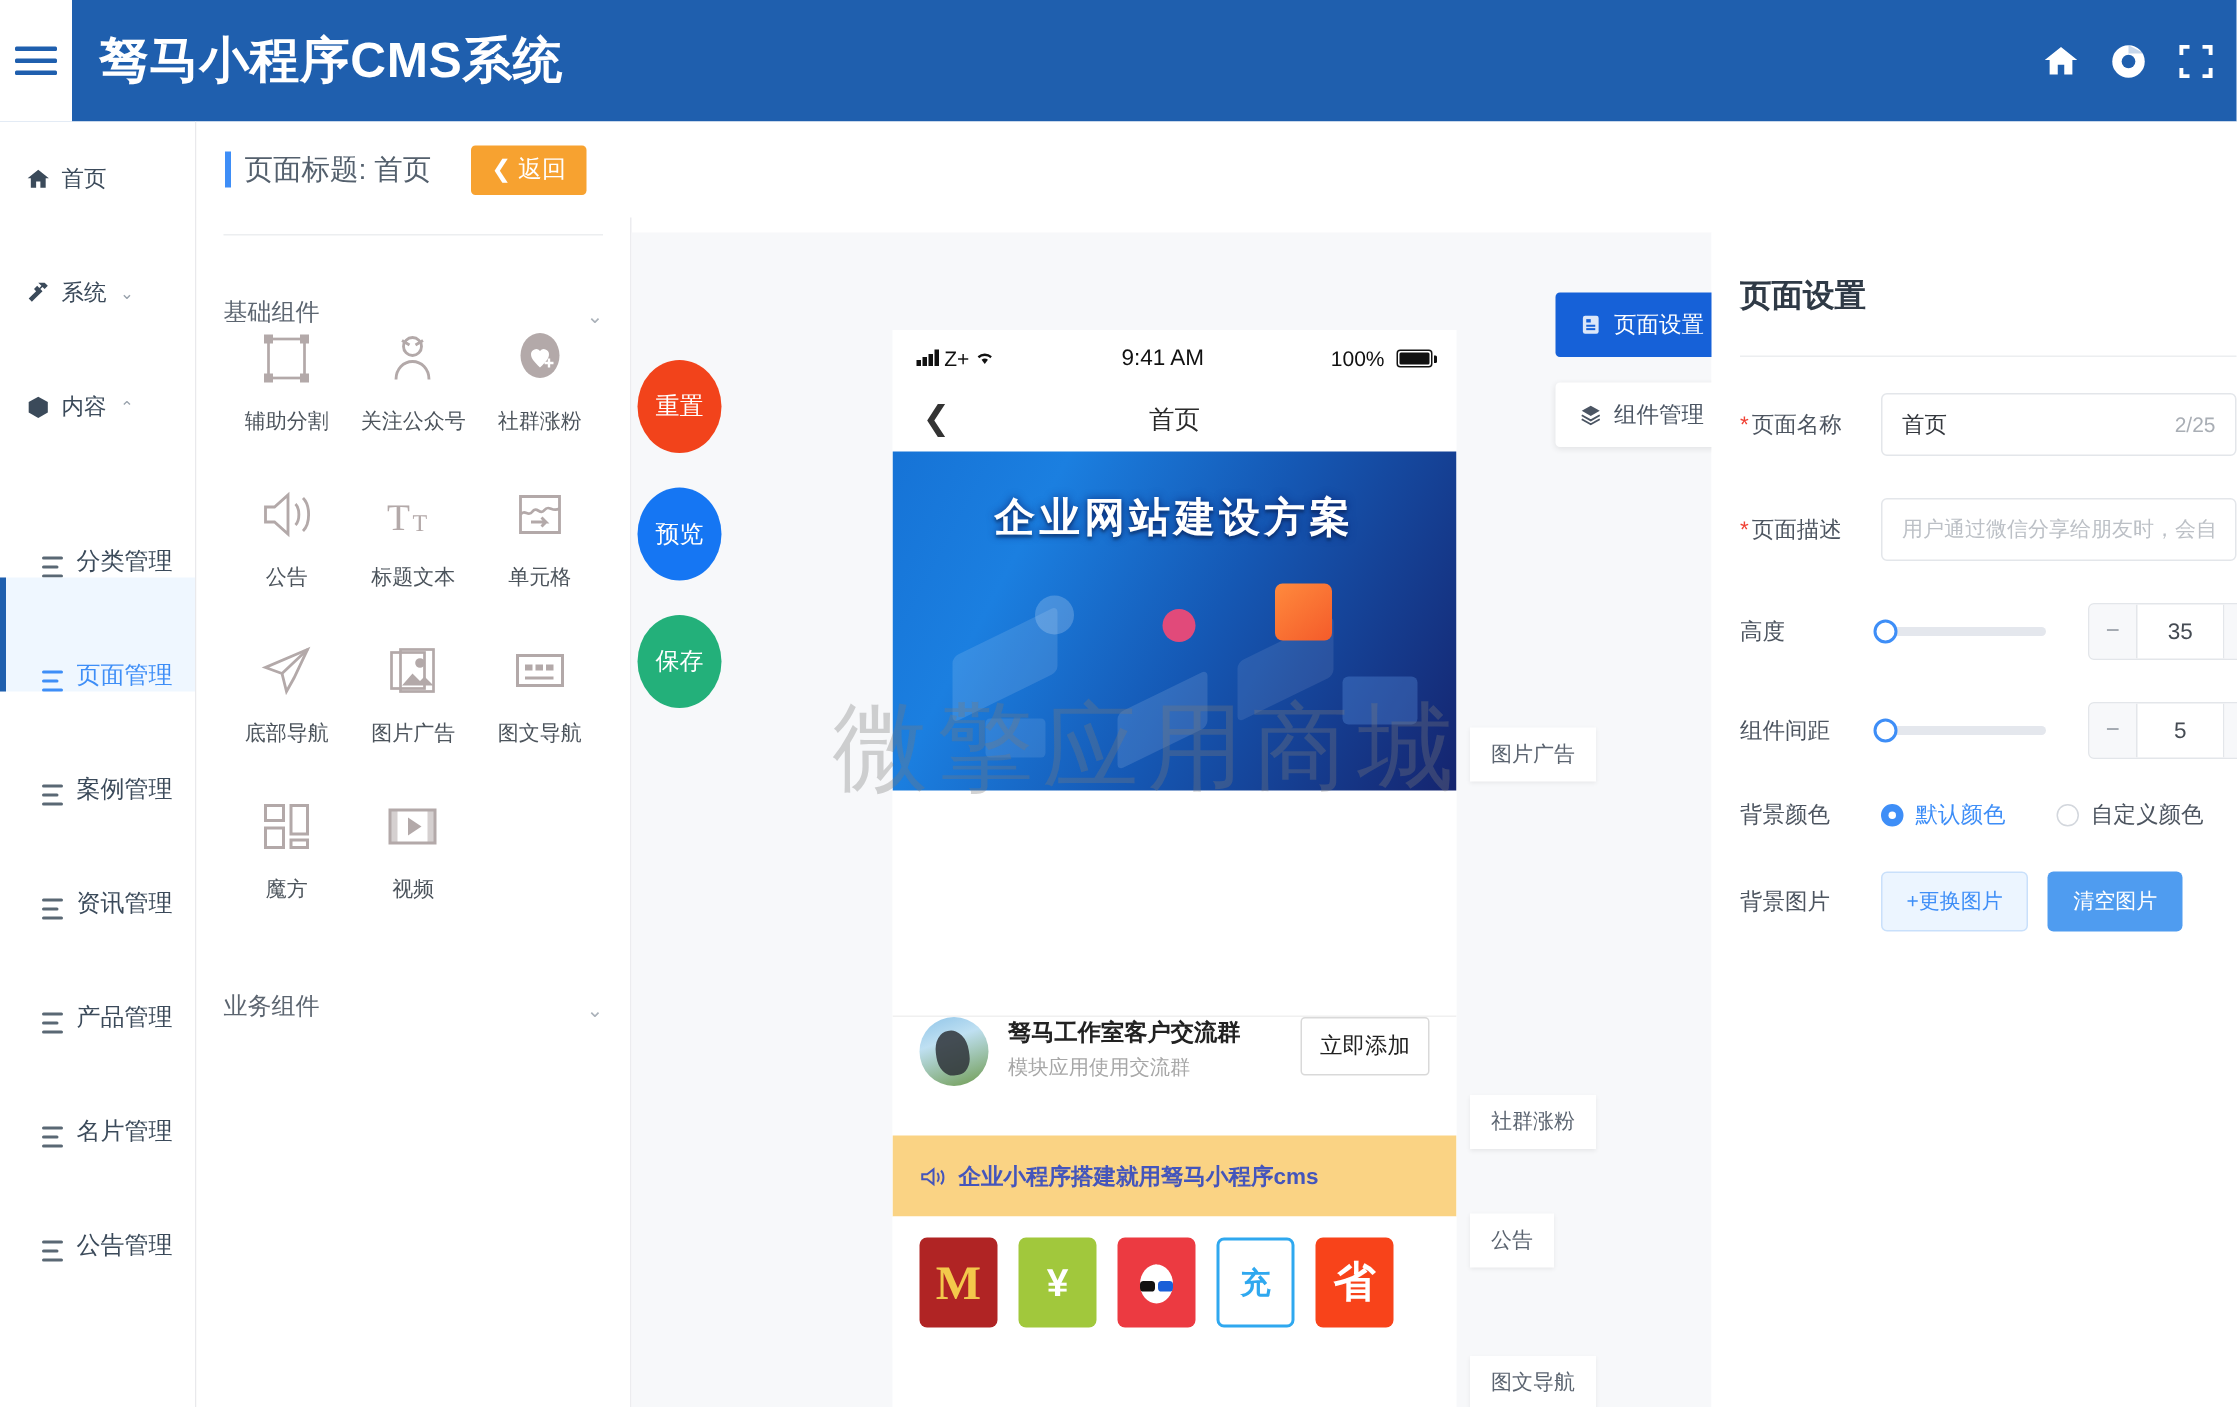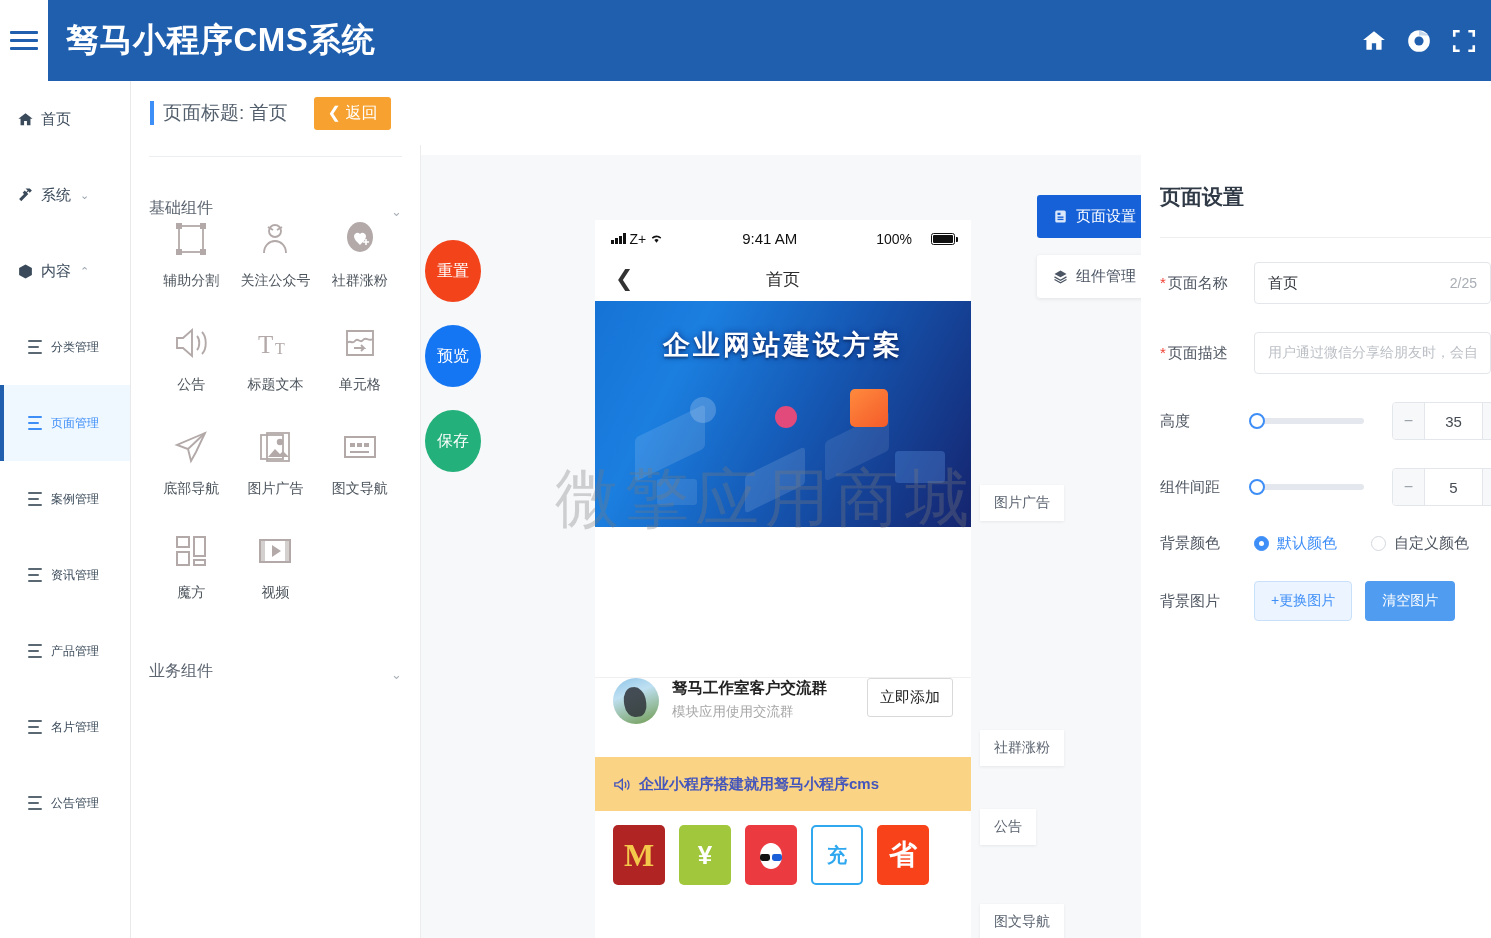--- a/index.html
+++ b/index.html
@@ -58,23 +58,23 @@
   .nav-item.top { height: 76px; }
   .nav-item .nicon {
     width: 17px; height: 17px; margin-right: 7px;
     display: inline-flex; align-items:center; justify-content:center;
     color: #3b4a5a; flex: 0 0 17px;
   }
   .nav-item .caret {
     margin-left: 9px; font-size: 11px; color: #9aa3ad;
   }
   .nav-sub {
-    display: flex; align-items: center;
+    display: flex; align-items: flex-end;
     height: 76px; padding-left: 28px;
-    font-size: 12px; color: #3b4a5a;
+    font-size: 16px; color: #3b4a5a;
     cursor: pointer; position: relative;
     white-space: nowrap;
   }
   .nav-sub .licon {
     width: 14px; height: 14px; margin-right: 9px;
     display: inline-flex; flex-direction: column; justify-content: space-between;
     flex: 0 0 14px;
   }
   .nav-sub .licon b {
     display:block; height: 2px; background: #5a6874; border-radius: 1px;
@@ -170,21 +170,21 @@
     padding: 0 16px; font-size: 14px; color: #111;
   }
   .sb-left { display: flex; align-items: center; gap: 4px; }
   .sb-bars { display: flex; align-items: flex-end; gap: 1.5px; height: 11px; }
   .sb-bars span { width: 2.5px; background: #111; }
   .sb-bars span:nth-child(1){ height: 4px; }
   .sb-bars span:nth-child(2){ height: 6px; }
   .sb-bars span:nth-child(3){ height: 8px; }
   .sb-bars span:nth-child(4){ height: 11px; }
   .sb-center { flex: 1; text-align: center; font-size: 15px; }
-  .sb-right { display: flex; align-items: center; gap: 19px; }
+  .sb-right { display: flex; align-items: center; gap: 8px; }
   .battery {
     width: 24px; height: 12px; border: 1.5px solid #111; border-radius: 2.5px;
     position: relative; display:flex; align-items:center; padding: 1px;
   }
   .battery::after {
     content:""; position: absolute; right: -4px; top: 3px;
     width: 2.5px; height: 5px; background:#111; border-radius: 0 1px 1px 0;
   }
   .battery i { display:block; width: 100%; height: 100%; background: #111; border-radius: 1px; }
   .nav-bar {

